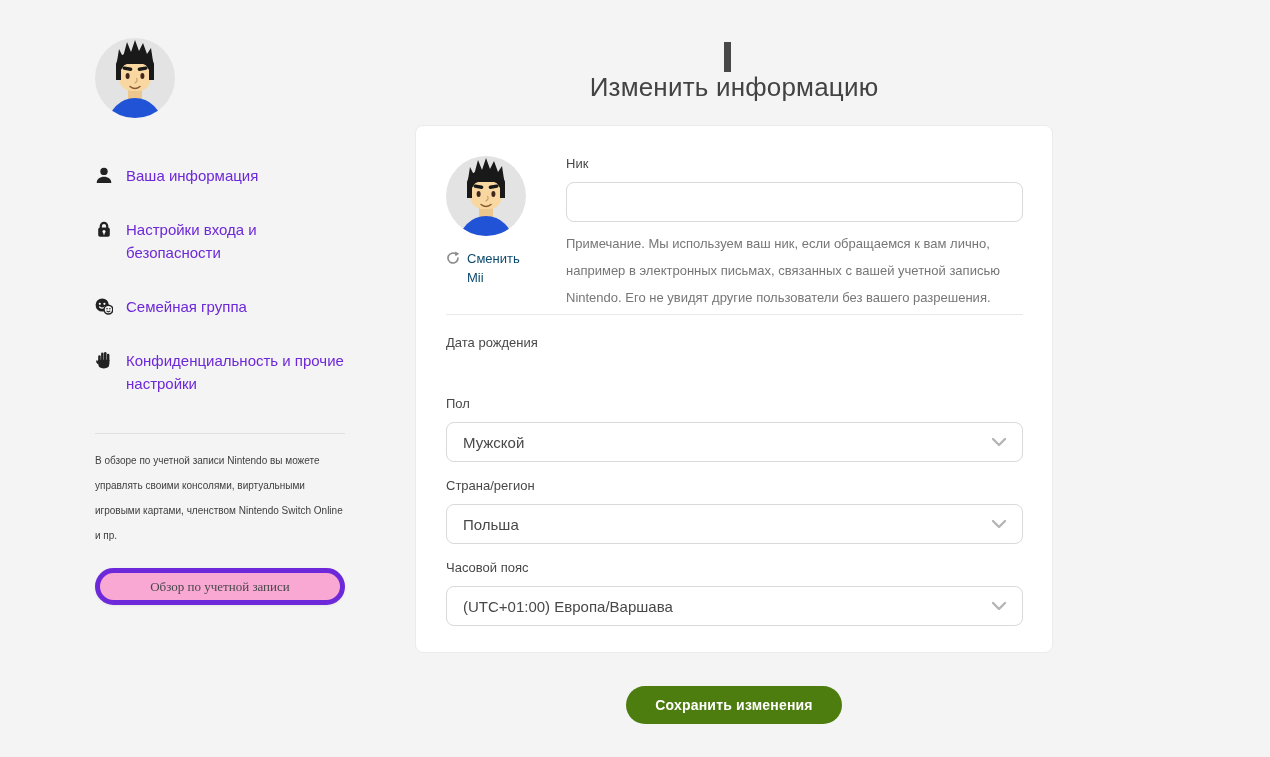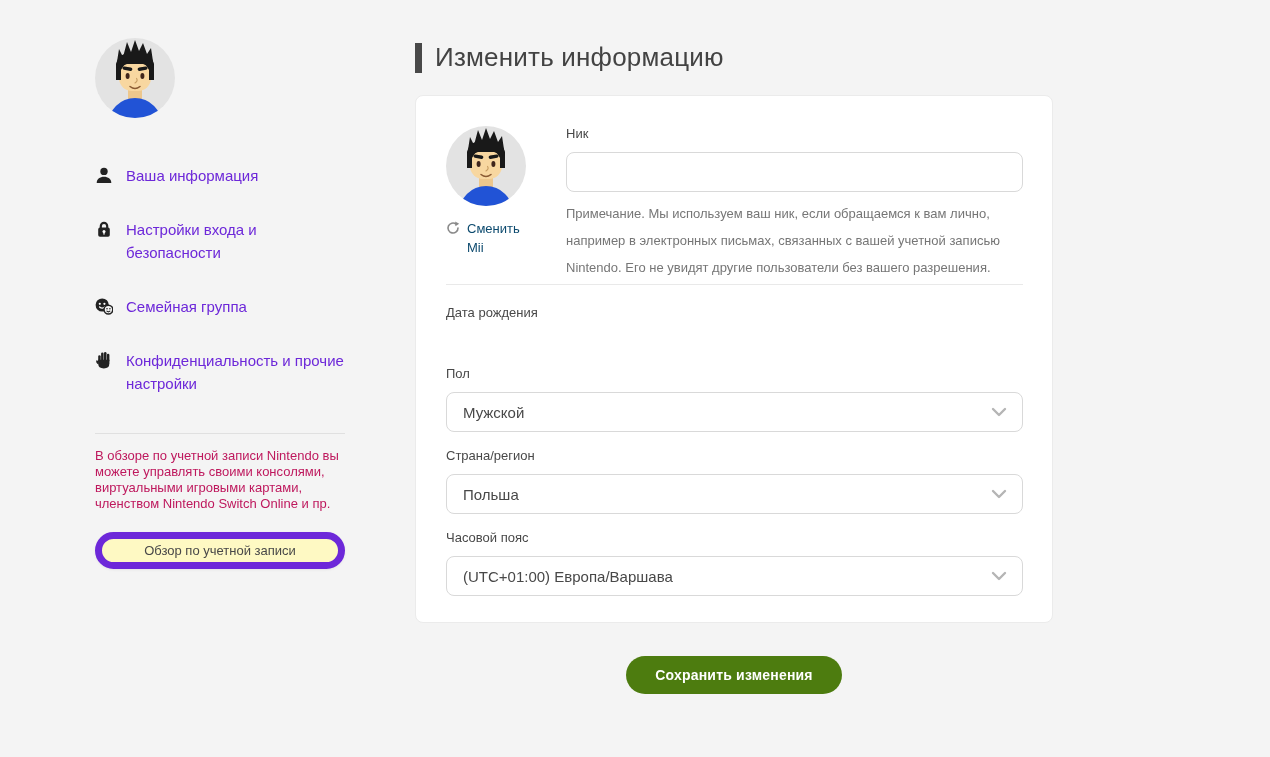--- a/index.html
+++ b/index.html
@@ -7,28 +7,28 @@
   body { font-family:"Liberation Sans", sans-serif; color:#484848; }
   .page { position:relative; width:1270px; height:757px; background:#f4f4f4; overflow:hidden; }
 
   
   .sidebar { position:absolute; left:95px; top:38px; width:250px; }
   .side-avatar { width:80px; height:80px; margin-bottom:42px; }
   .nav-item { display:flex; align-items:flex-start; margin-bottom:31px; cursor:pointer; }
   .nav-item .nav-icon { width:18px; height:18px; flex-shrink:0; margin-right:13px; margin-top:2px; }
   .nav-item .nav-label { font-size:15px; line-height:23px; color:#6d28d9; }
   .side-divider { border:none; border-top:1px solid #e0e0e0; margin:38px 0 0; }
-  .side-note { margin-top:14px; font-size:13px; line-height:16px; color:#be185d; }
+  .side-note { margin-top:14px; font-size:10px; line-height:25px; color:#404040; }
   .overview-btn { display:block; width:100%; margin-top:20px; height:37px; border-radius:19px;
-    background:#fef9c3; border:7px solid #6d28d9; box-shadow:0 1px 3px rgba(0,0,0,0.06);
-    font-family:Liberation Sans, sans-serif; font-size:13px; color:#484848; cursor:pointer; }
+    background:#f9a8d4; border:5px solid #6d28d9; box-shadow:0 1px 3px rgba(0,0,0,0.06);
+    font-family:Liberation Serif, serif; font-size:13px; color:#484848; cursor:pointer; }
 
   
   .main { position:absolute; left:415px; top:42px; width:638px; }
-  .page-title-row { display:flex; align-items:center; }
+  .page-title-row { display:flex; align-items:center;flex-direction:column; }
   .title-bar { width:7px; height:30px; background:#484848; margin-right:13px; flex-shrink:0; }
   .page-title { font-size:26px; font-weight:500; color:#434343; letter-spacing:0.2px; }
 
   .card { margin-top:22px; background:#ffffff; border:1px solid #ebebeb; border-radius:8px;
     padding:30px 29px 26px 30px; }
 
   .nick-row { display:flex; }
   .mii-col { width:80px; margin-right:40px; flex-shrink:0; }
   .mii-avatar { width:80px; height:80px; display:block; }
   .change-mii { margin-top:13px; display:flex; align-items:flex-start; cursor:pointer; text-decoration:none; }

